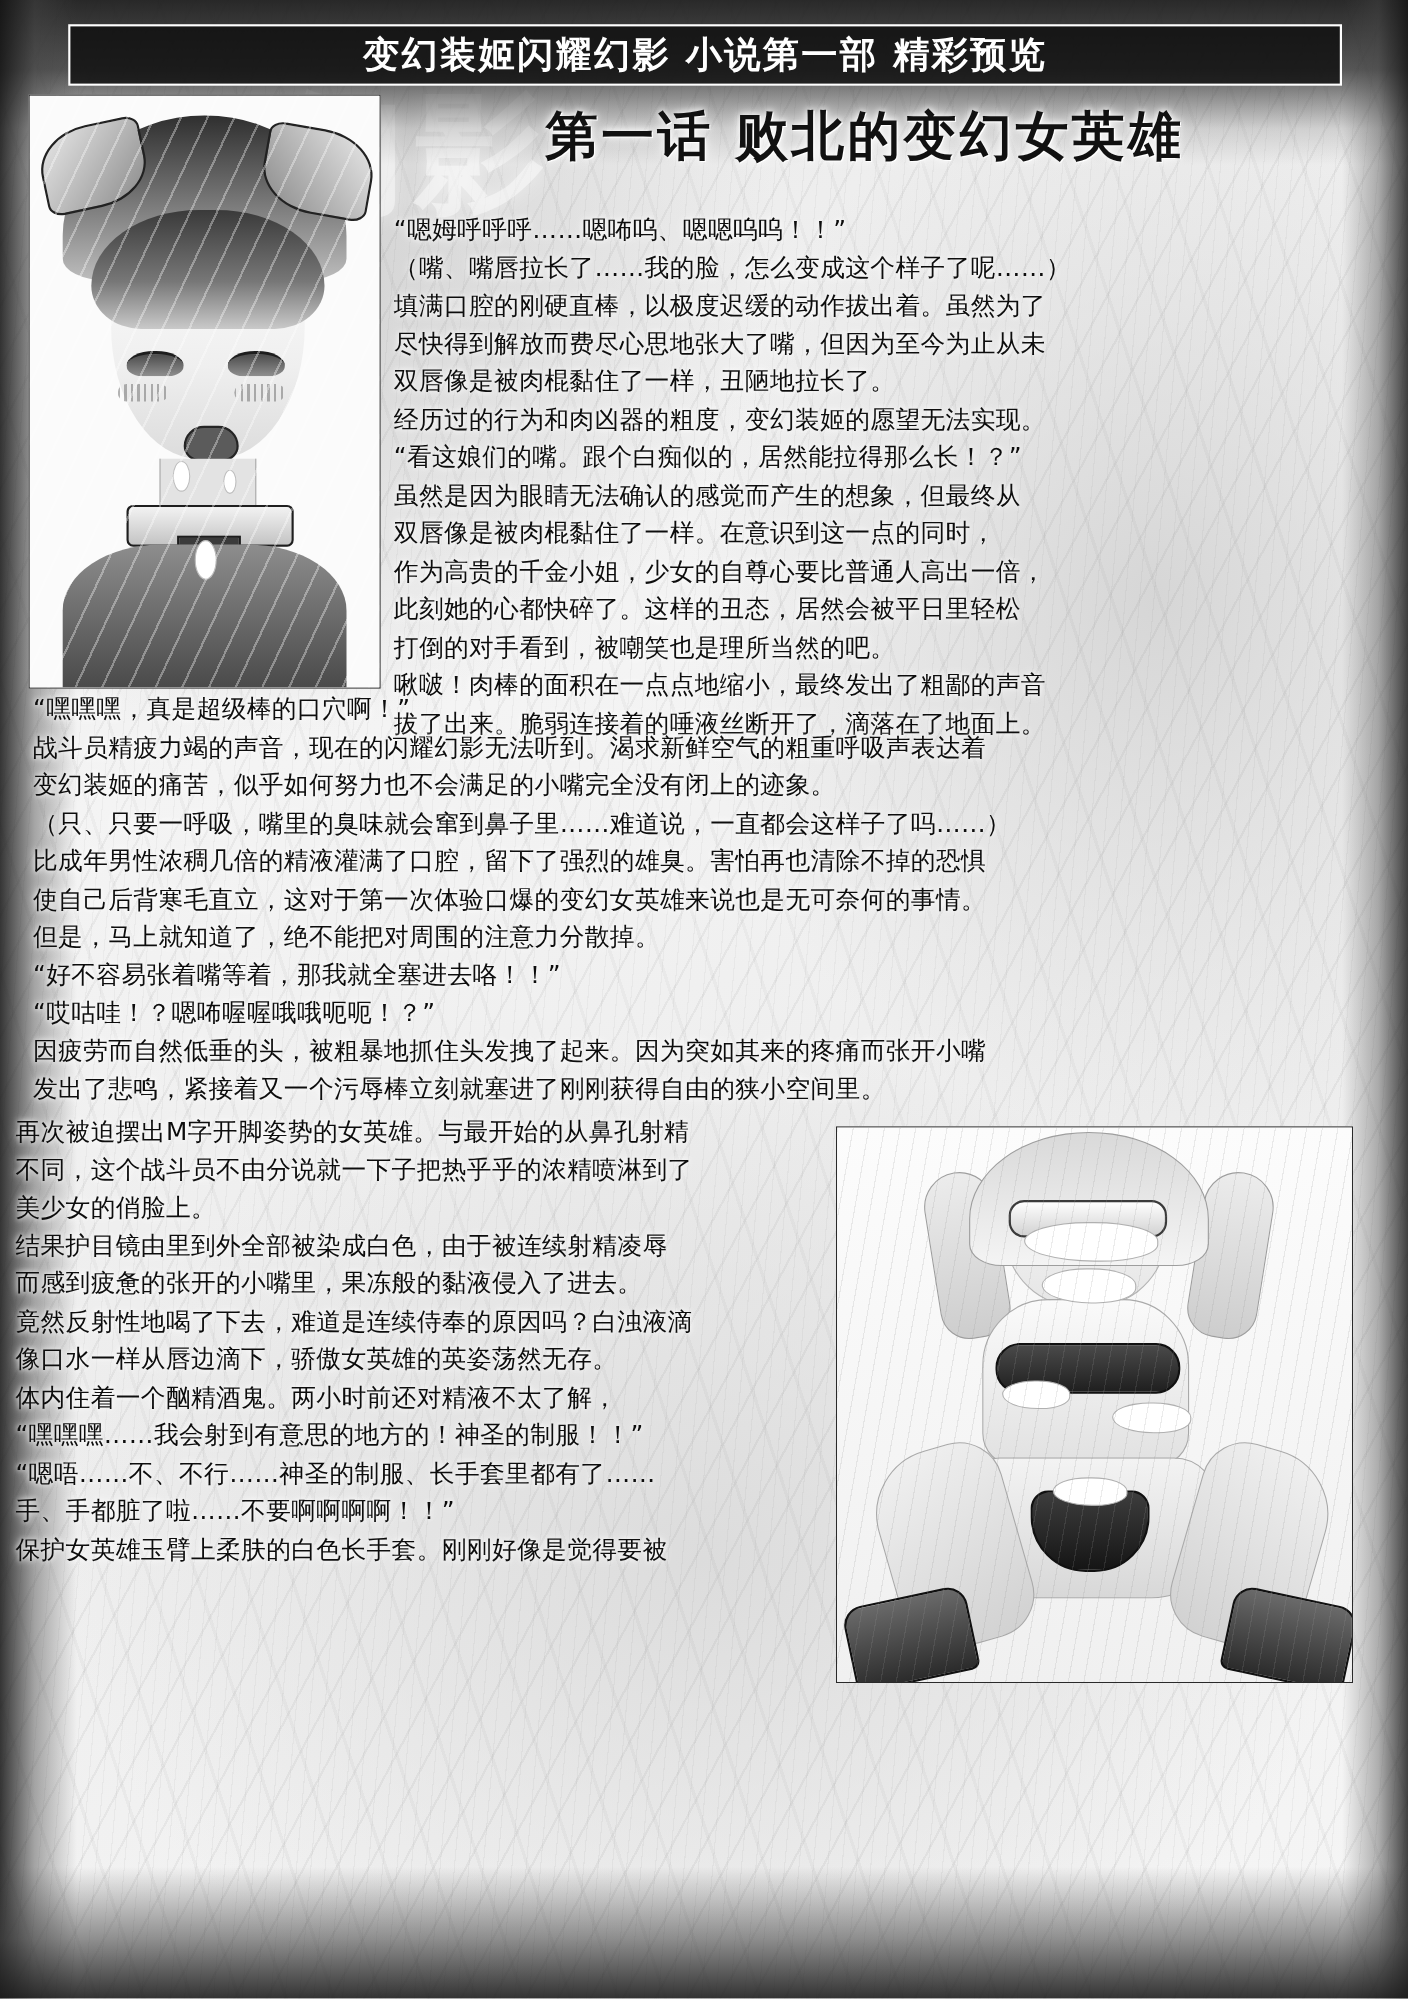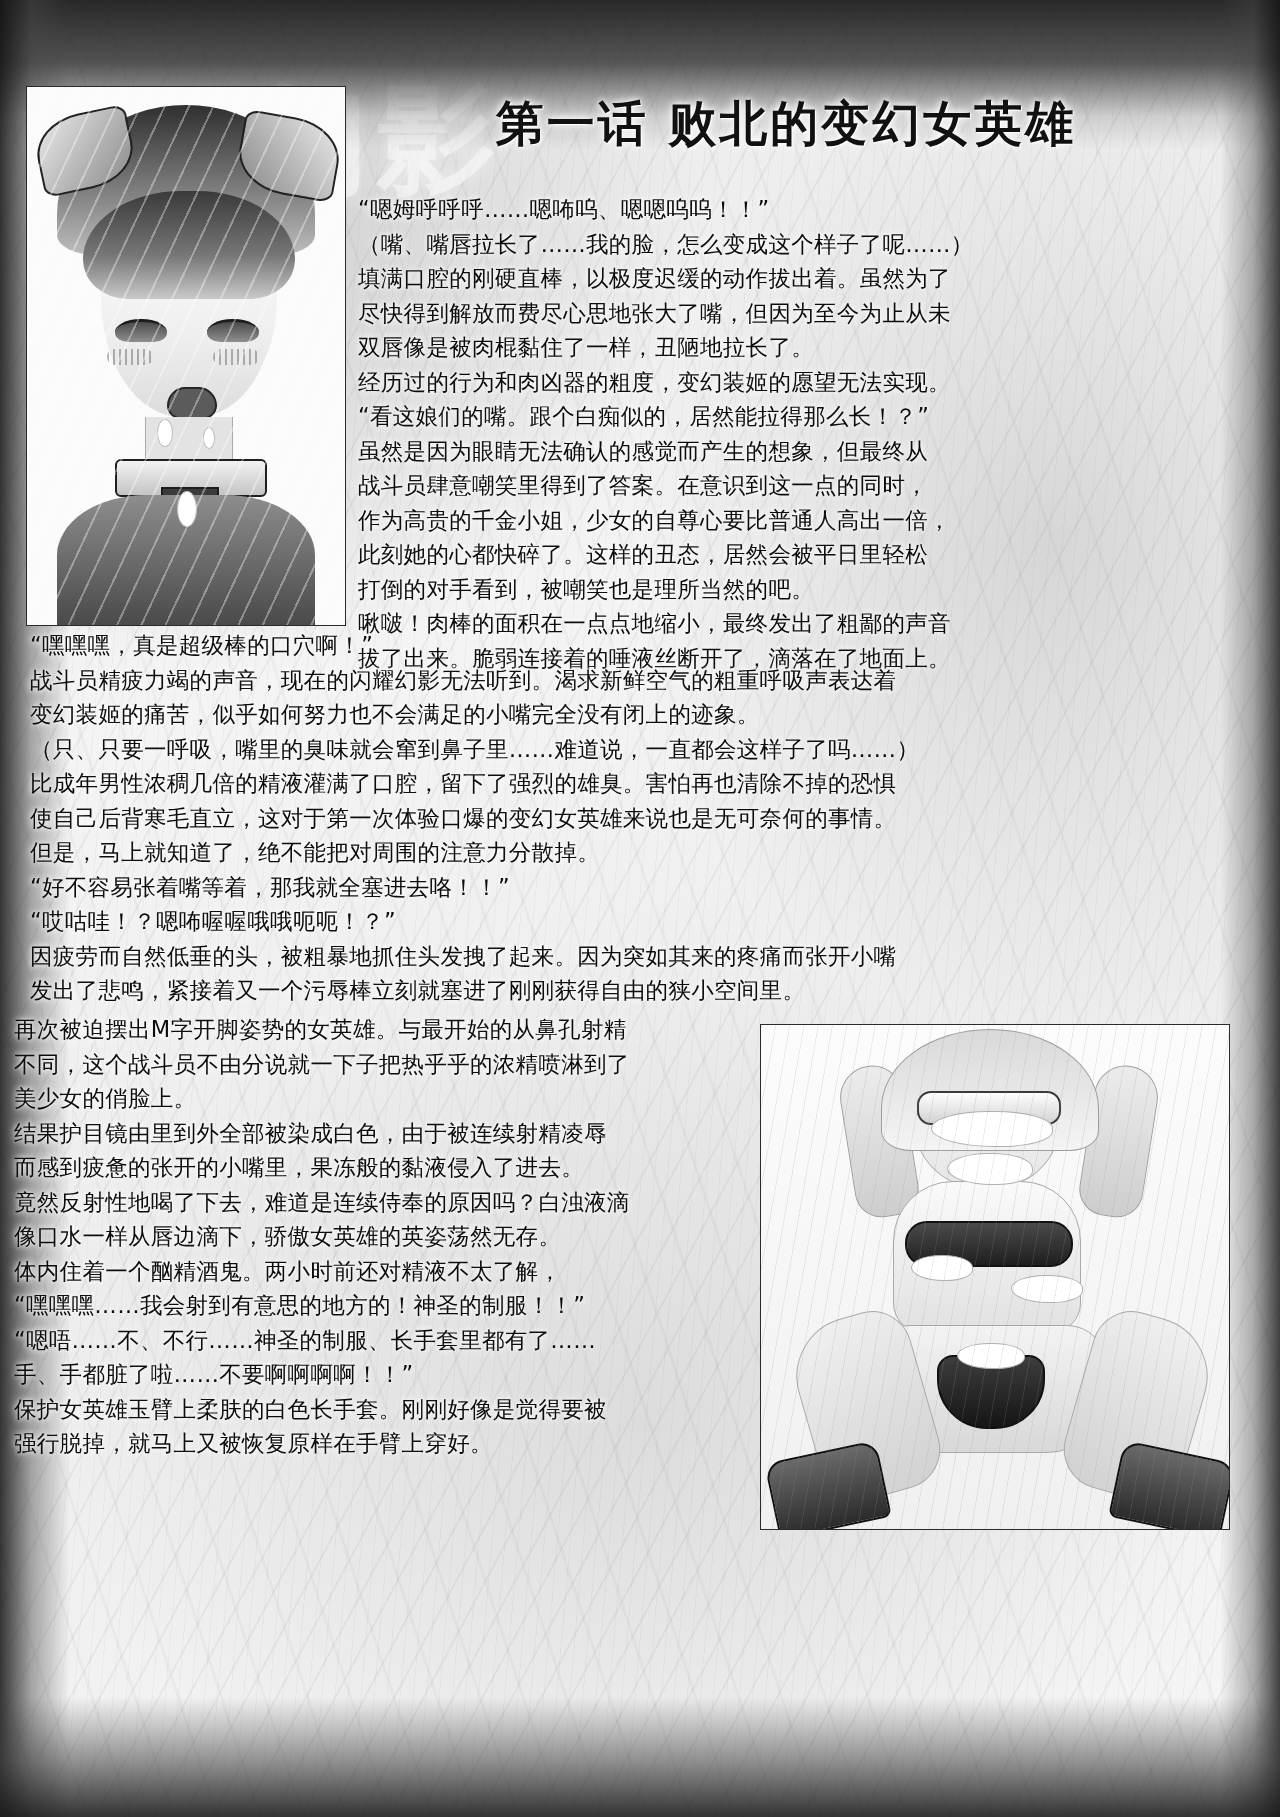--- a/index.html
+++ b/index.html
@@ -329,20 +329,23 @@
 <div id="page">
 
   <div class="bg-base"></div>
   <div class="bg-streaks"></div>
   <div class="bg-ghost-title">幻影</div>
   <div class="bg-dark-top"></div>
   <div class="bg-dark-left"></div>
   <div class="bg-dark-right"></div>
   <div class="bg-dark-bottom"></div>
 
+  <div class="banner">
+    <span class="banner-text">变幻装姬闪耀幻影  小说第一部  精彩预览</span>
+  </div>
 
   <div class="chapter-title">第一话  败北的变幻女英雄</div>
 
   <div class="illo1" aria-label="illustration">
     <div class="frame-inner"></div>
     <div class="hair-top"></div>
     <div class="bow-l"></div>
     <div class="bow-r"></div>
     <div class="face"></div>
     <div class="bangs"></div>
@@ -363,21 +366,21 @@
 
   <div class="text-col-right">
     <p class="para">“嗯姆呼呼呼……嗯咘呜、嗯嗯呜呜！！”</p>
     <p class="para">（嘴、嘴唇拉长了……我的脸，怎么变成这个样子了呢……）</p>
     <p class="para">填满口腔的刚硬直棒，以极度迟缓的动作拔出着。虽然为了</p>
     <p class="para">尽快得到解放而费尽心思地张大了嘴，但因为至今为止从未</p>
     <p class="para">双唇像是被肉棍黏住了一样，丑陋地拉长了。</p>
     <p class="para">经历过的行为和肉凶器的粗度，变幻装姬的愿望无法实现。</p>
     <p class="para">“看这娘们的嘴。跟个白痴似的，居然能拉得那么长！？”</p>
     <p class="para">虽然是因为眼睛无法确认的感觉而产生的想象，但最终从</p>
-    <p class="para">战斗员肆意嘲笑里得到了答案。在意识到这一点的同时，</p>
+    <p class="para">双唇像是被肉棍黏住了一样。在意识到这一点的同时，</p>
     <p class="para">作为高贵的千金小姐，少女的自尊心要比普通人高出一倍，</p>
     <p class="para">此刻她的心都快碎了。这样的丑态，居然会被平日里轻松</p>
     <p class="para">打倒的对手看到，被嘲笑也是理所当然的吧。</p>
     <p class="para">啾啵！肉棒的面积在一点点地缩小，最终发出了粗鄙的声音</p>
     <p class="para">拔了出来。脆弱连接着的唾液丝断开了，滴落在了地面上。</p>
   </div>
 
   <div class="text-full">
     <p class="para">“嘿嘿嘿，真是超级棒的口穴啊！”</p>
     <p class="para">战斗员精疲力竭的声音，现在的闪耀幻影无法听到。渴求新鲜空气的粗重呼吸声表达着</p>
@@ -398,21 +401,20 @@
     <p class="para">美少女的俏脸上。</p>
     <p class="para">结果护目镜由里到外全部被染成白色，由于被连续射精凌辱</p>
     <p class="para">而感到疲惫的张开的小嘴里，果冻般的黏液侵入了进去。</p>
     <p class="para">竟然反射性地喝了下去，难道是连续侍奉的原因吗？白浊液滴</p>
     <p class="para">像口水一样从唇边滴下，骄傲女英雄的英姿荡然无存。</p>
     <p class="para">体内住着一个酗精酒鬼。两小时前还对精液不太了解，</p>
     <p class="para">“嘿嘿嘿……我会射到有意思的地方的！神圣的制服！！”</p>
     <p class="para">“嗯唔……不、不行……神圣的制服、长手套里都有了……</p>
     <p class="para">手、手都脏了啦……不要啊啊啊啊！！”</p>
     <p class="para">保护女英雄玉臂上柔肤的白色长手套。刚刚好像是觉得要被</p>
-    <p class="para">强行脱掉，就马上又被恢复原样在手臂上穿好。</p>
   </div>
 
   <div class="illo2" aria-label="illustration">
     <div class="bg"></div>
     <div class="twin-l"></div>
     <div class="twin-r"></div>
     <div class="head"></div>
     <div class="hair"></div>
     <div class="goggles"></div>
     <div class="torso"></div>

